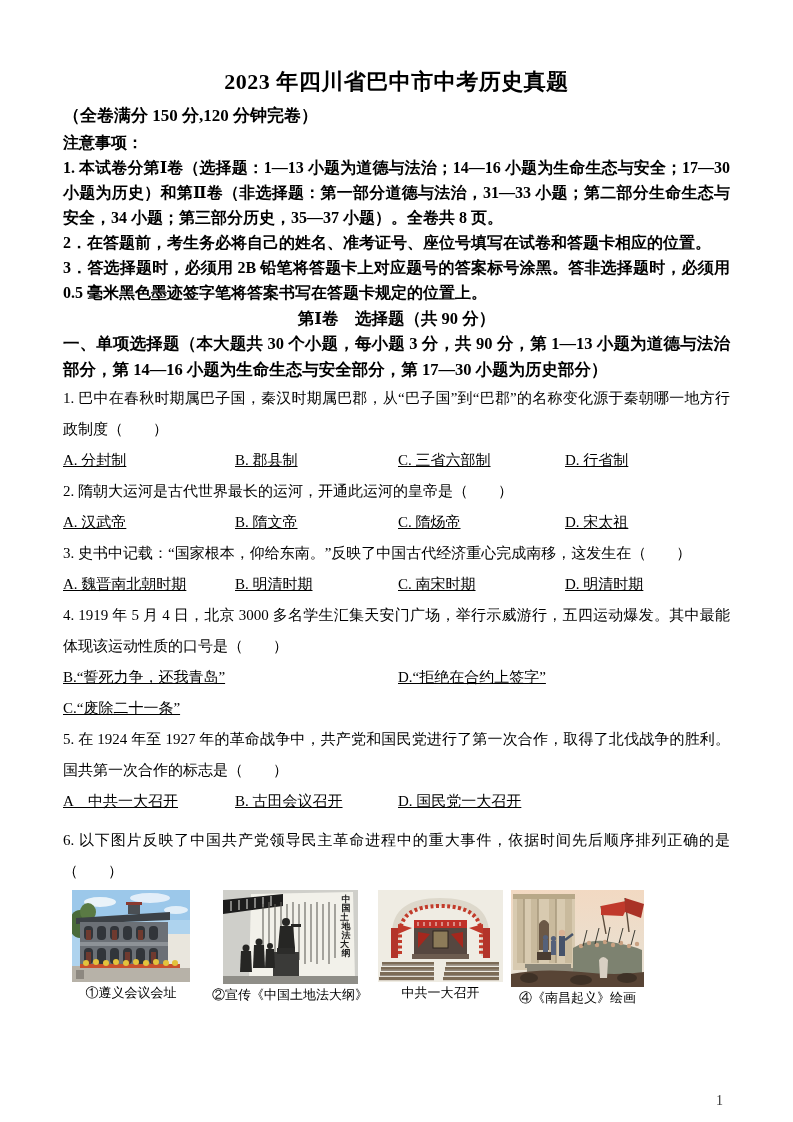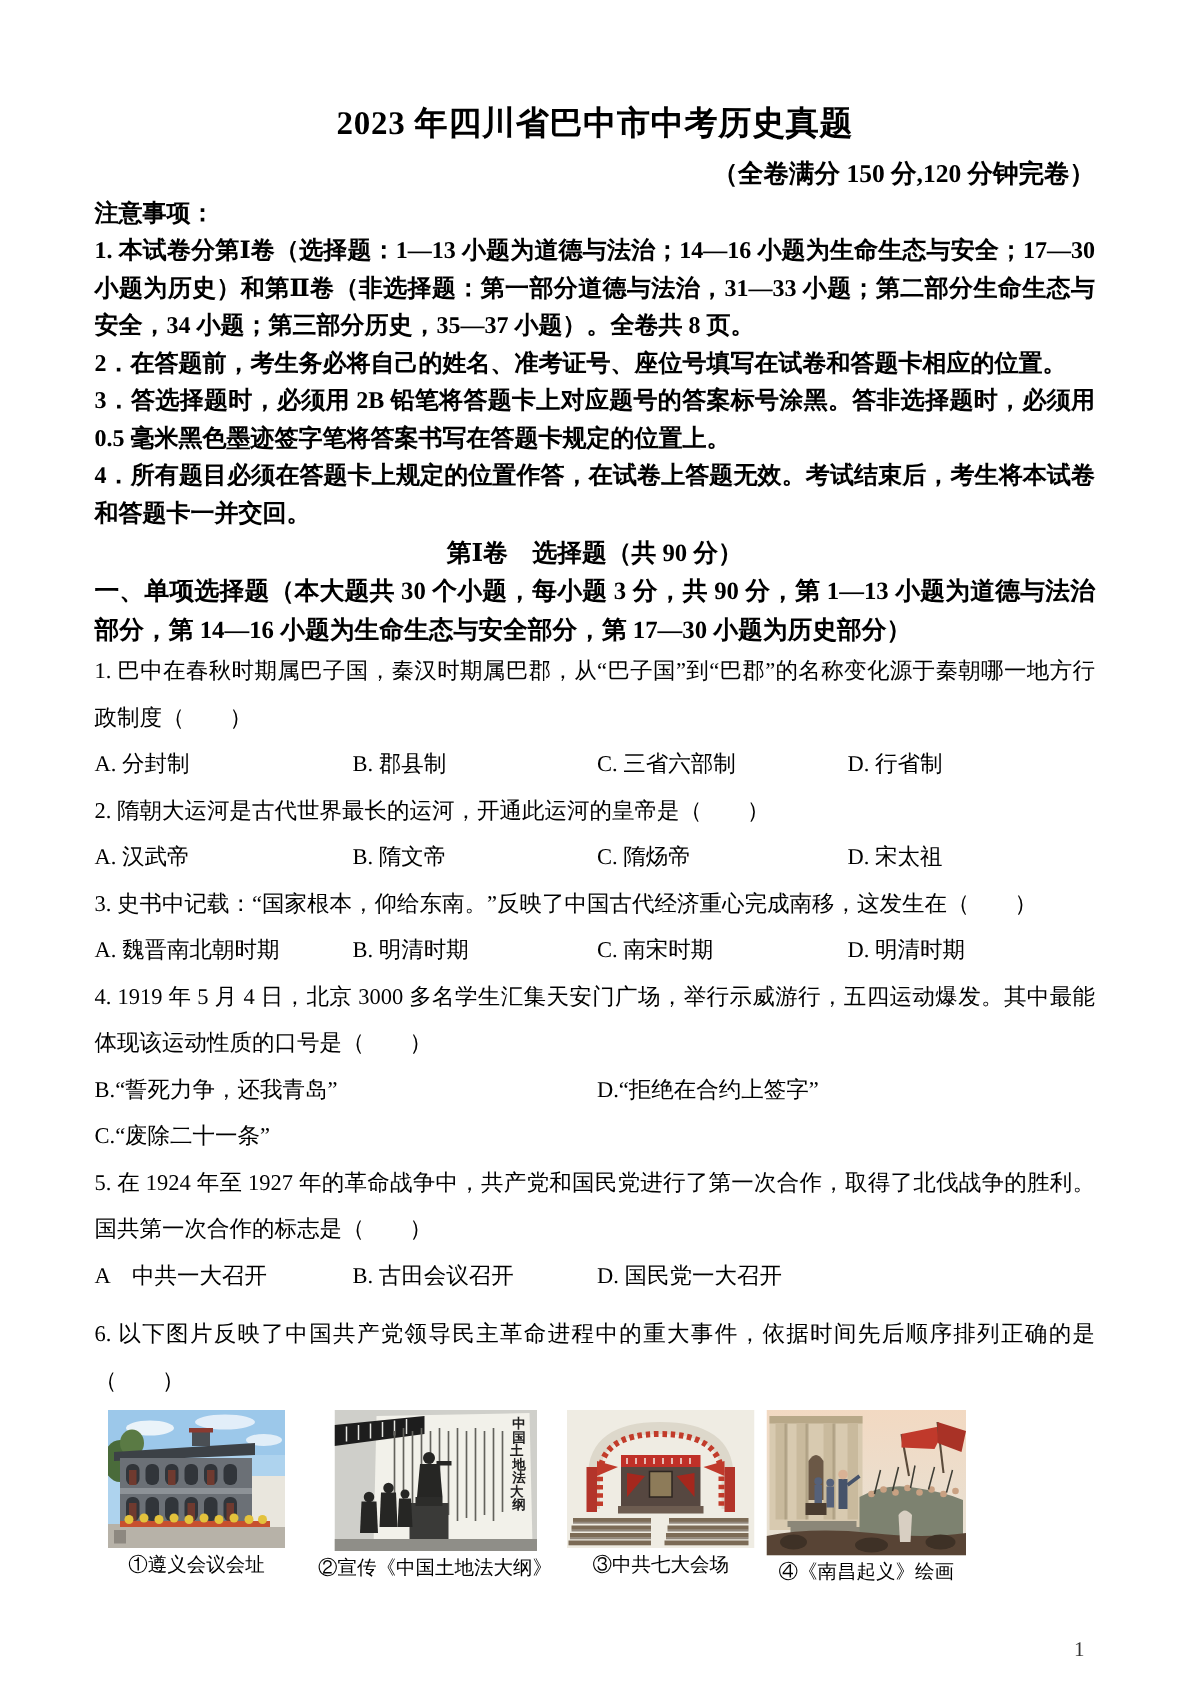--- a/index.html
+++ b/index.html
@@ -13,21 +13,21 @@
     padding: 70px 63px 0 63px;
     overflow: hidden;
   }
   .title {
     text-align: center;
     font-size: 22px; font-weight: bold;
     line-height: 24px;
     letter-spacing: 0.5px;
   }
   .subtitle {
-    text-align: right;
+    text-align: left;
     font-size: 17px; font-weight: bold;
     line-height: 18px;
     margin-top: 13px;
   }
   .notice { margin-top: 5px; }
   .notice-heading {
     font-size: 16px; font-weight: bold; line-height: 25px;
   }
   .notice p {
     font-size: 16px; font-weight: bold; line-height: 25px;
@@ -42,21 +42,21 @@
     font-size: 16.5px; font-weight: bold; line-height: 26px;
     text-align: justify;
   }
   .question { }
   .q-text {
     font-size: 15px; line-height: 31px;
     text-align: justify;
   }
   .options {
     display: grid;
-    font-size: 15px; line-height: 31px;
+    font-size: 15px; line-height: 31px; text-decoration: underline;
   }
   .cols4 { grid-template-columns: 172px 163px 167px 1fr; }
   .cols2 { grid-template-columns: 335px 1fr; }
   .q6 .q-text { margin-top: 8px; }
   .figures {
     display: flex;
     align-items: flex-start;
     margin-top: 3px;
   }
   .figures figure { display: flex; flex-direction: column; align-items: center; }
@@ -81,21 +81,20 @@
 <div class="page">
 
   <h1 class="title">2023 年四川省巴中市中考历史真题</h1>
   <div class="subtitle">（全卷满分 150 分,120 分钟完卷）</div>
 
   <div class="notice">
     <div class="notice-heading">注意事项：</div>
     <p>1. 本试卷分第Ⅰ卷（选择题：1—13 小题为道德与法治；14—16 小题为生命生态与安全；17—30 小题为历史）和第Ⅱ卷（非选择题：第一部分道德与法治，31—33 小题；第二部分生命生态与安全，34 小题；第三部分历史，35—37 小题）。全卷共 8 页。</p>
     <p>2．在答题前，考生务必将自己的姓名、准考证号、座位号填写在试卷和答题卡相应的位置。</p>
     <p>3．答选择题时，必须用 2B 铅笔将答题卡上对应题号的答案标号涂黑。答非选择题时，必须用 0.5 毫米黑色墨迹签字笔将答案书写在答题卡规定的位置上。</p>
-    <p>4．所有题目必须在答题卡上规定的位置作答，在试卷上答题无效。考试结束后，考生将本试卷和答题卡一并交回。</p>
   </div>
 
   <div class="section-heading">第Ⅰ卷　选择题（共 90 分）</div>
   <p class="section-intro">一、单项选择题（本大题共 30 个小题，每小题 3 分，共 90 分，第 1—13 小题为道德与法治部分，第 14—16 小题为生命生态与安全部分，第 17—30 小题为历史部分）</p>
 
   <div class="question">
     <p class="q-text">1. 巴中在春秋时期属巴子国，秦汉时期属巴郡，从“巴子国”到“巴郡”的名称变化源于秦朝哪一地方行政制度（　　）</p>
     <div class="options cols4">
       <span>A. 分封制</span>
       <span>B. 郡县制</span>
@@ -292,21 +291,21 @@
           </g>
           <g fill="#55463a" opacity="0.6">
             <rect x="4" y="74.6" width="52" height="1.2"></rect>
               <rect x="68" y="74.6" width="53" height="1.2"></rect>
             <rect x="3" y="79.8" width="53" height="1.2"></rect>
               <rect x="67" y="79.8" width="54" height="1.2"></rect>
             <rect x="2" y="85" width="54" height="1.2"></rect>
               <rect x="66" y="85" width="55" height="1.2"></rect>
           </g>
         </svg>
-        <figcaption>③中共七大会场</figcaption>
+        <figcaption>中共一大召开</figcaption>
       </figure>
 
       <figure class="fig4">
         <svg width="133" height="97" viewBox="0 0 133 97">
           <defs>
             <linearGradient id="sky4" x1="0" y1="0" x2="0" y2="1">
               <stop offset="0" stop-color="#f2d9c2"></stop>
               <stop offset="1" stop-color="#e6e2d6"></stop>
             </linearGradient>
           </defs>

